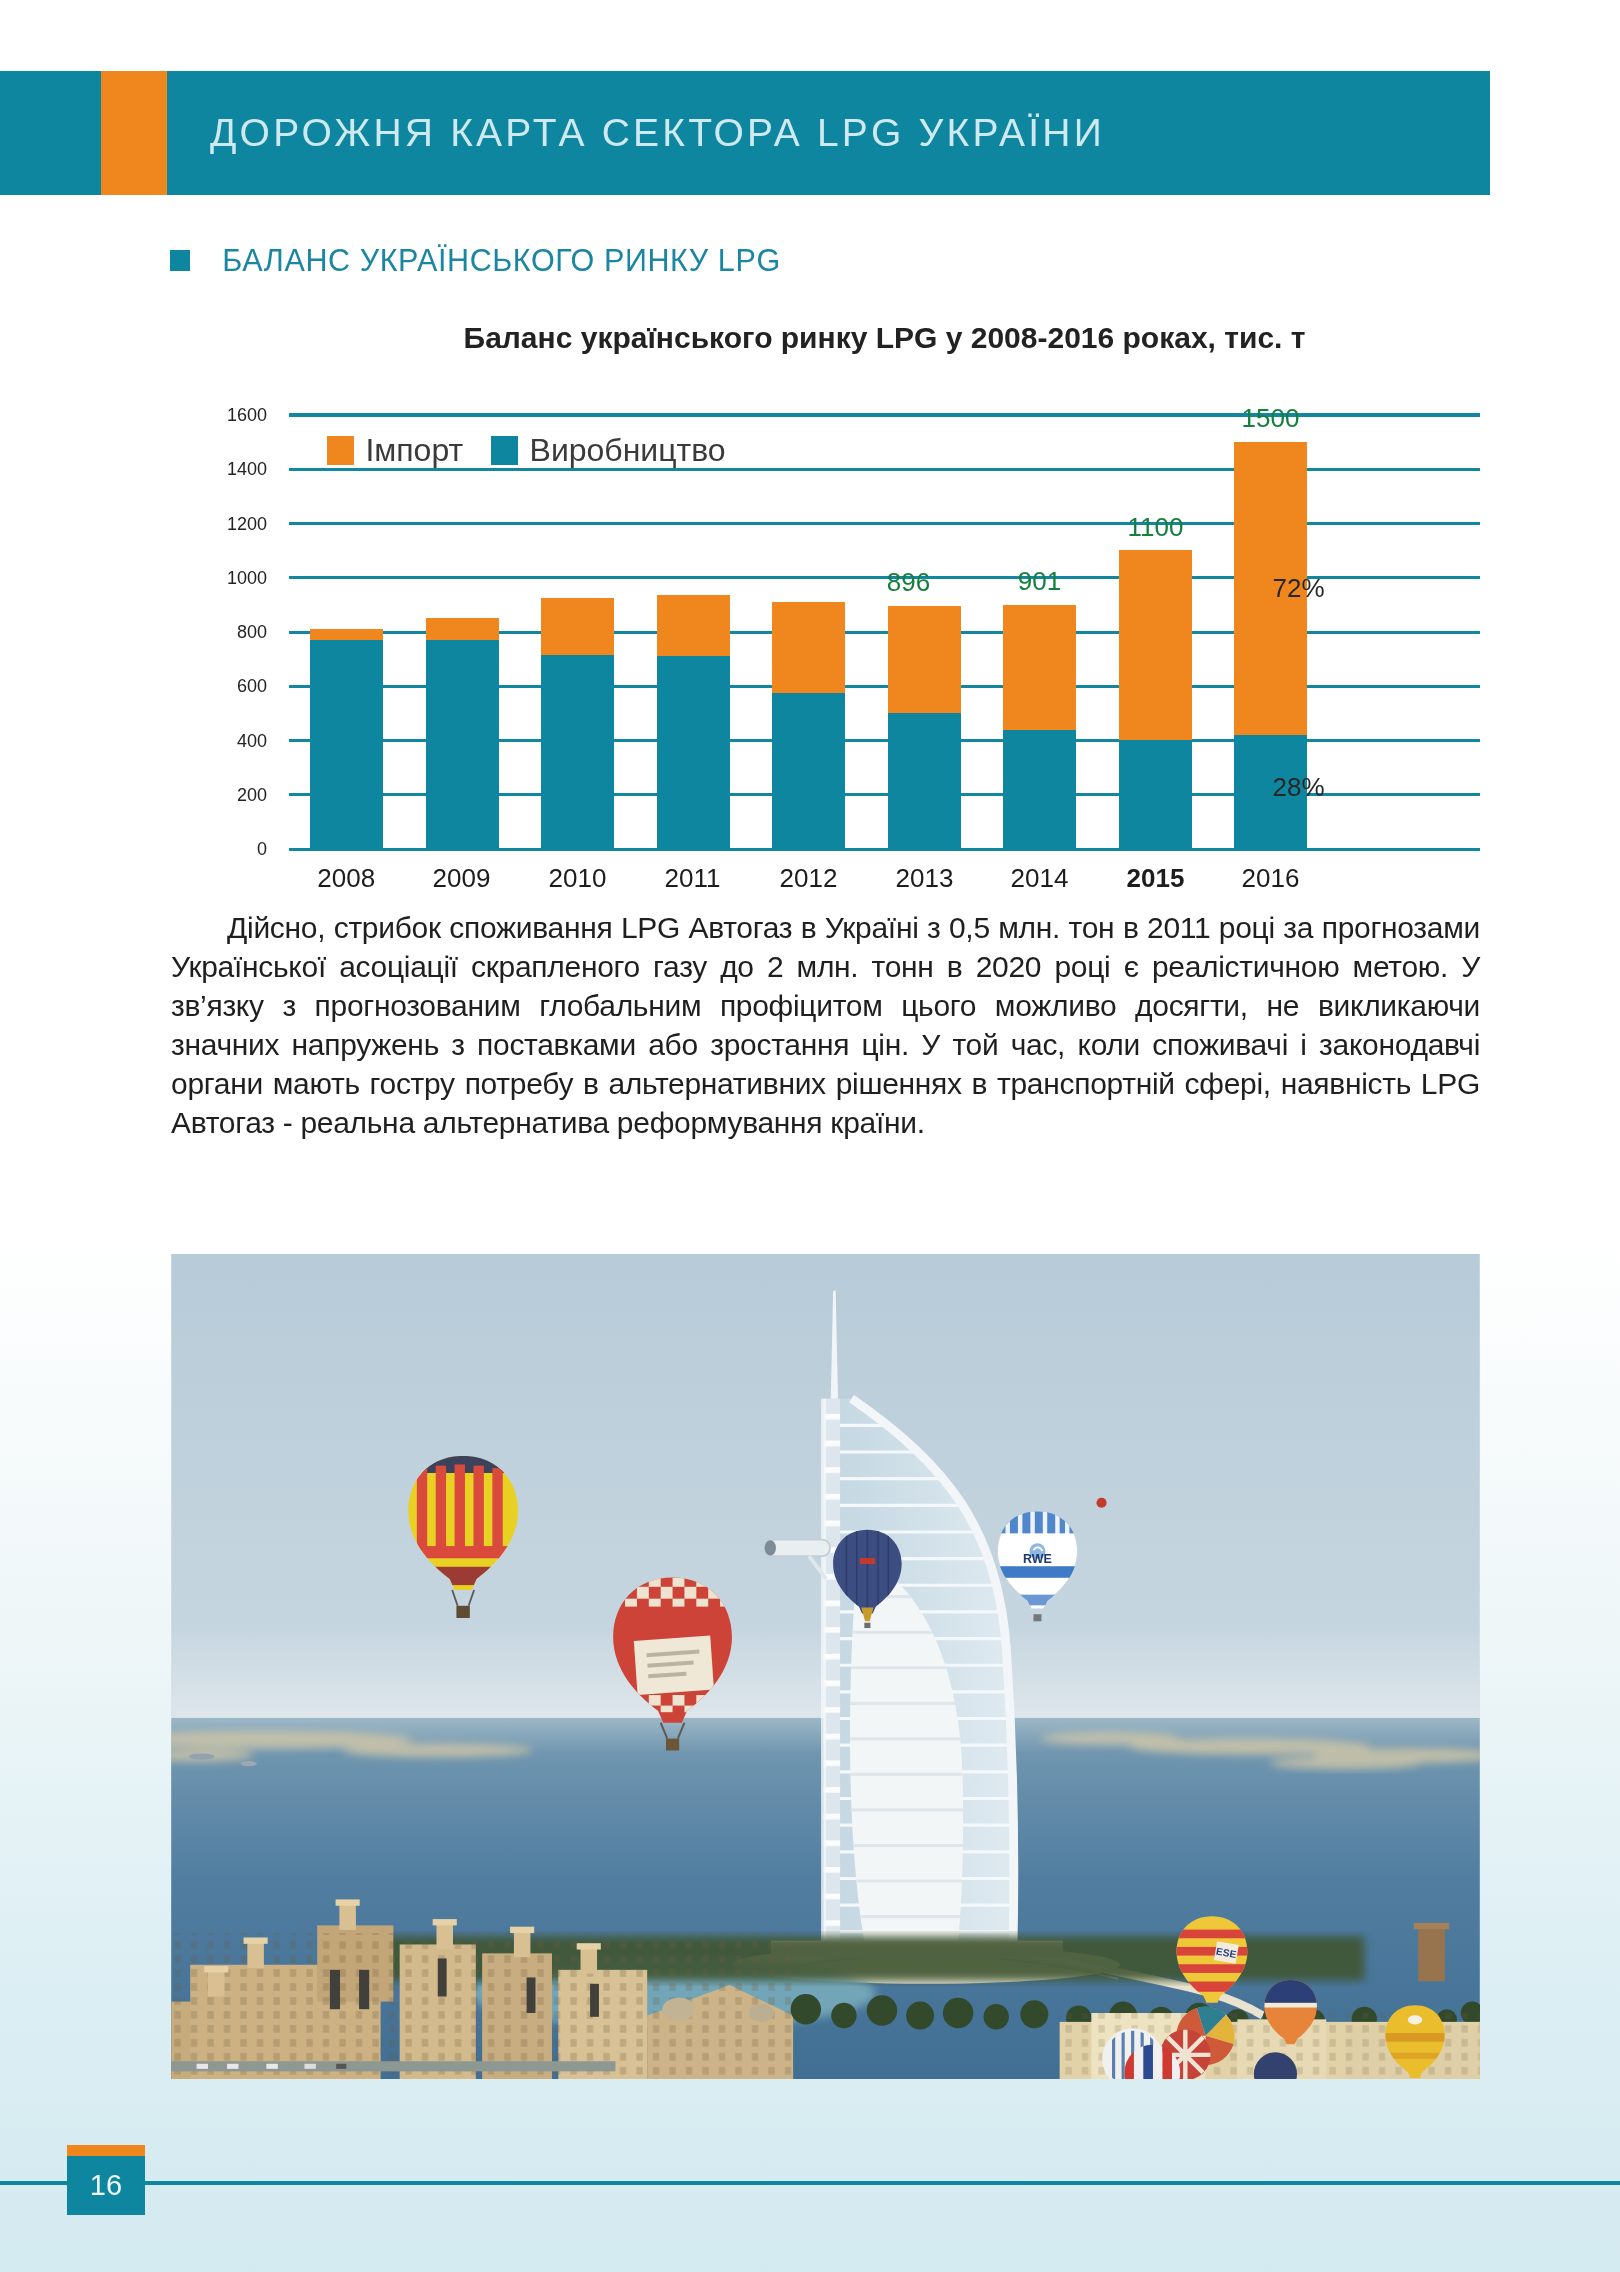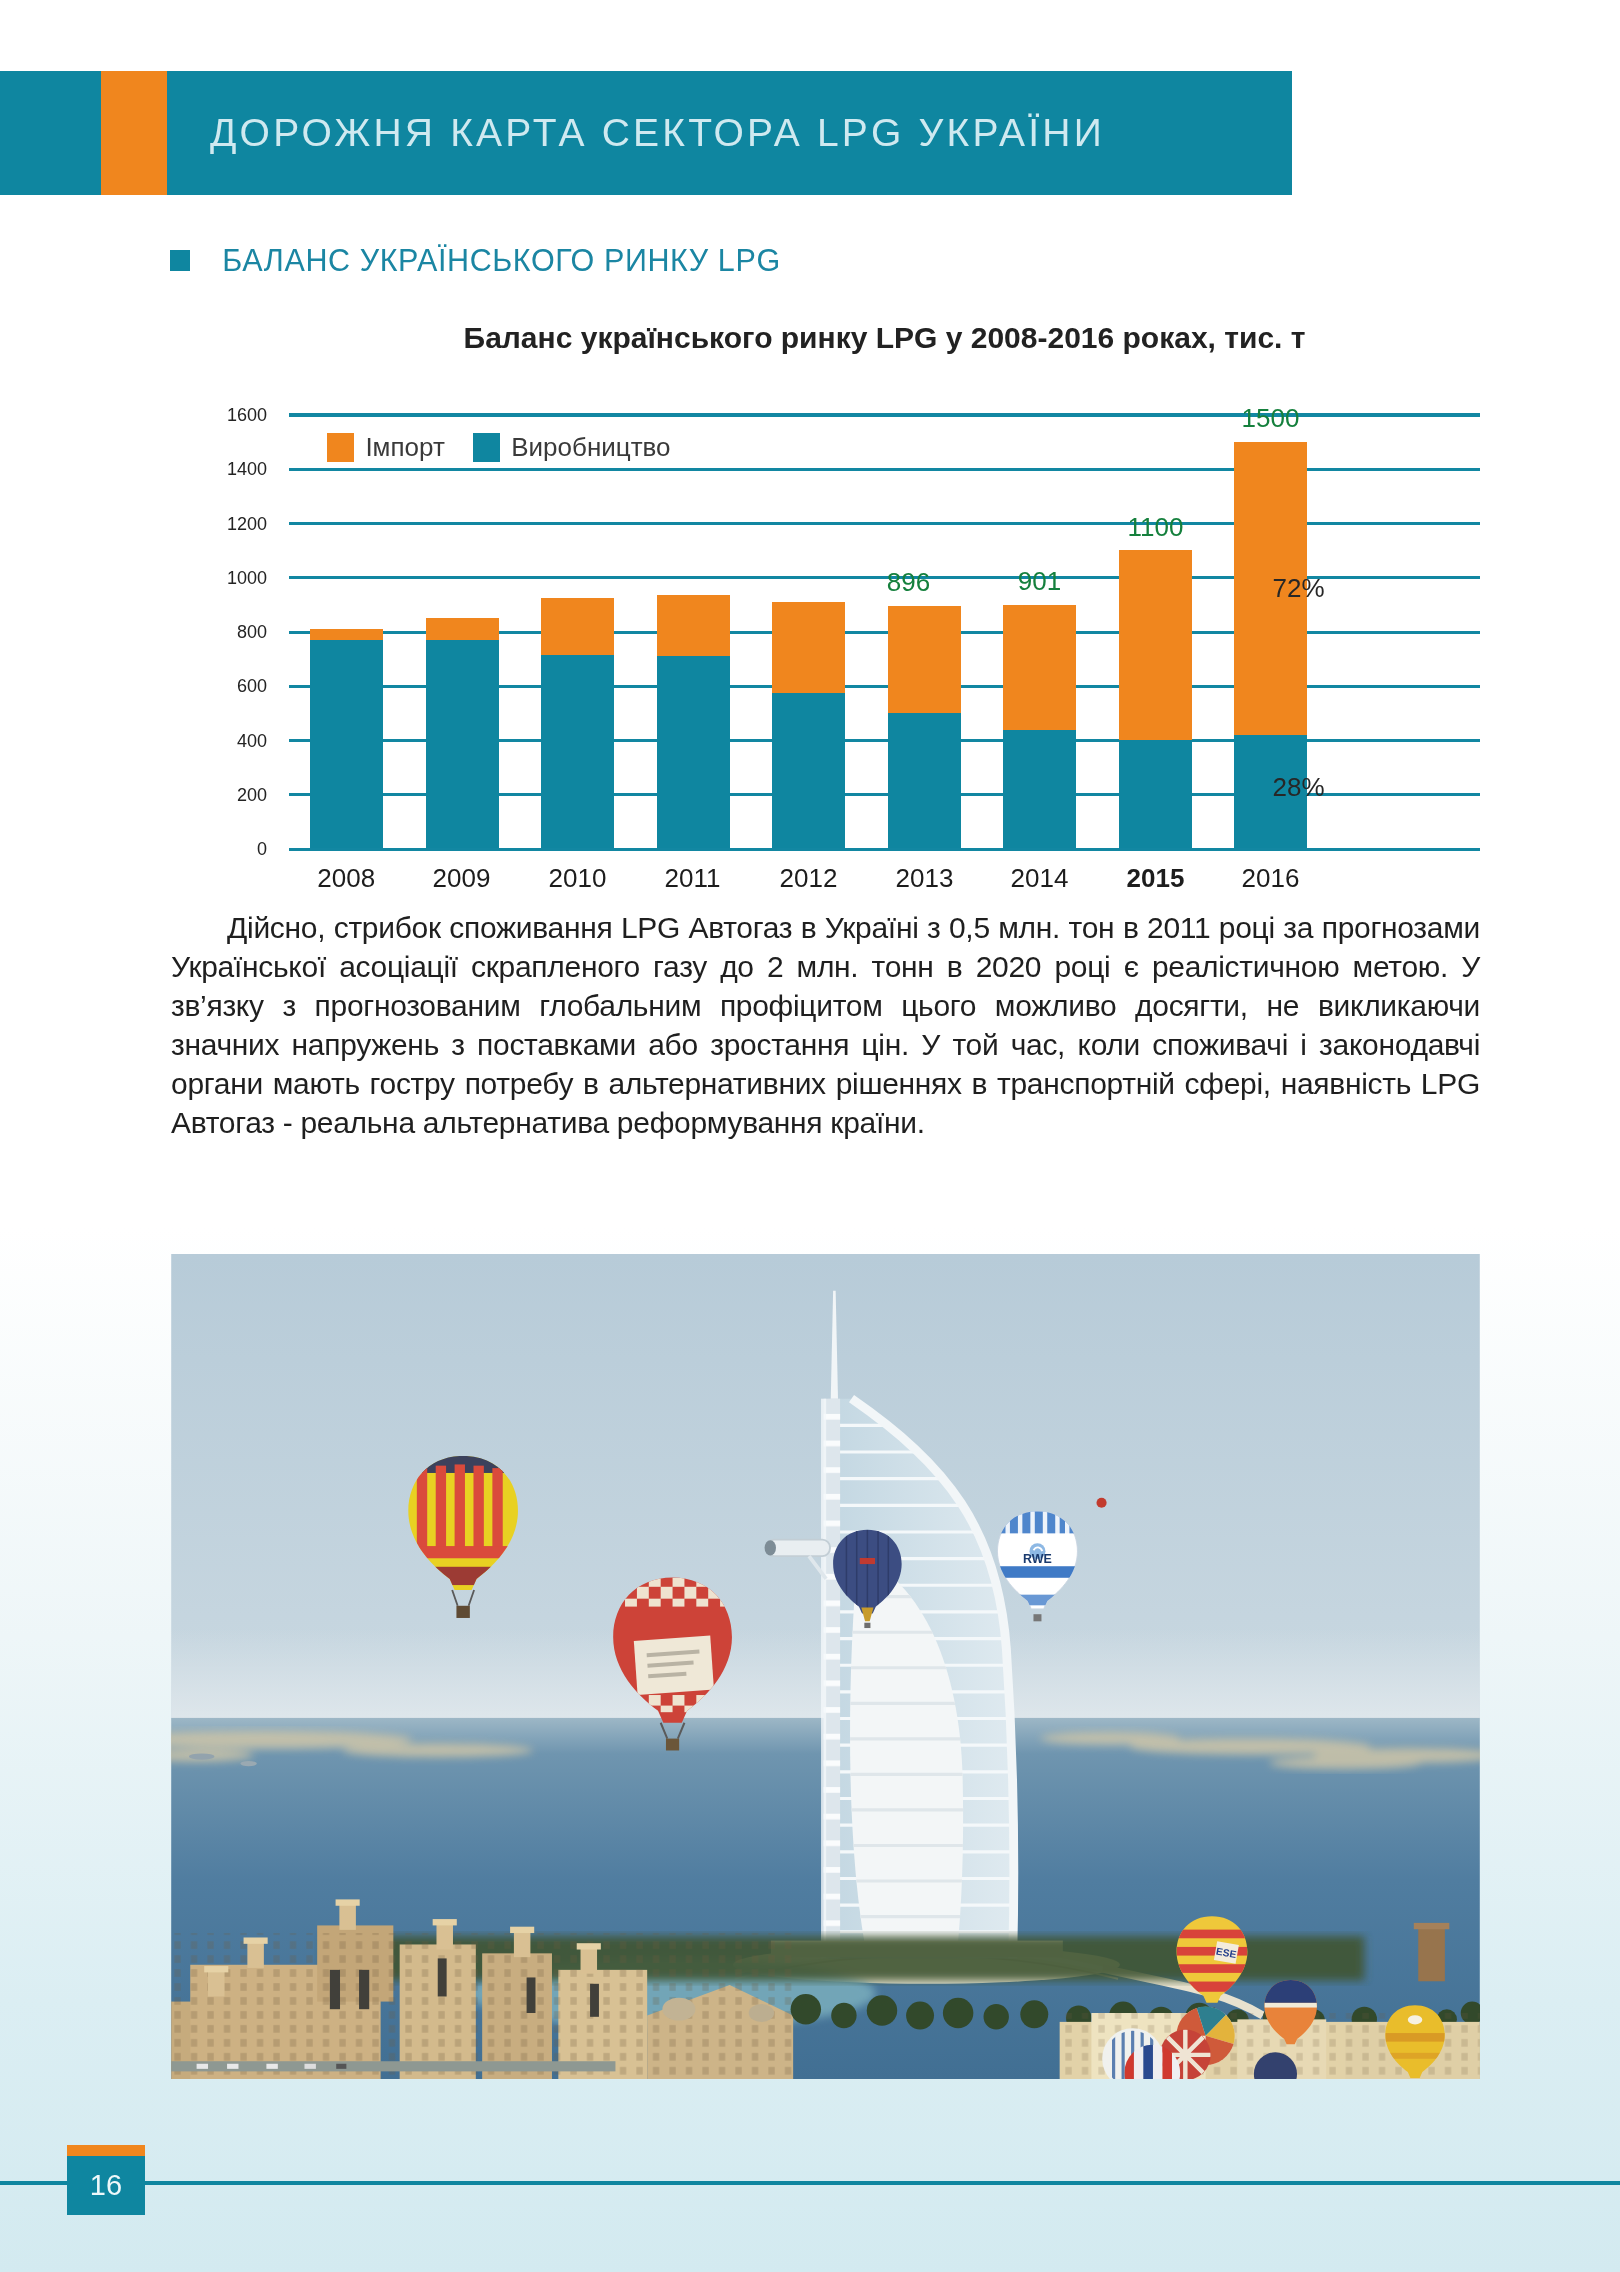--- a/index.html
+++ b/index.html
@@ -4,21 +4,21 @@
 <style>
   html,body{margin:0;padding:0;}
   body{
     width:1620px;height:2273px;position:relative;overflow:hidden;
     font-family:"Liberation Sans", sans-serif;
     background:linear-gradient(180deg,#ffffff 0%,#ffffff 54%,#eef6f8 72%,#dbeef3 88%,#d3eaf0 100%);
   }
   :root{--teal:#0f86a0;--orange:#f0861e;--grid:#1287a2;}
 
   
-  .banner{position:absolute;left:0;top:71px;width:1292px;height:124px;background:var(--teal);}
+  .banner{position:absolute;left:0;top:71px;width:1490px;height:124px;background:var(--teal);}
   .banner-stripe{position:absolute;left:101px;top:0;width:66px;height:100%;background:var(--orange);}
   .banner-title{position:absolute;left:210px;top:50%;transform:translateY(-50%);
     font-size:39px;letter-spacing:3.2px;font-weight:300;color:rgba(223,242,246,0.92);white-space:nowrap;}
 
   
   .section-heading{position:absolute;left:170px;top:243px;display:flex;align-items:center;}
   .bullet{width:20.3px;height:20.3px;background:var(--teal);display:inline-block;flex:none;}
   .section-label{margin-left:32px;font-size:30.5px;color:#1b86a3;letter-spacing:0.6px;white-space:nowrap;}
 
   
@@ -29,21 +29,21 @@
   .gridline.zero{z-index:4;}
   .ytick{position:absolute;left:-98px;width:76px;text-align:right;font-size:18px;color:#232323;
     transform:translateY(-50%);z-index:1;}
   .bar-seg{position:absolute;width:73px;z-index:2;}
   .bar-total{position:absolute;width:117px;text-align:center;font-size:26px;color:#15803d;z-index:5;}
   .bar-ann{position:absolute;width:73px;text-align:center;font-size:26px;color:#272727;z-index:5;margin-left:28px;}
   .xtick{position:absolute;top:448px;width:117px;text-align:center;font-size:26px;color:#1d1d1d;}
   .legend{position:absolute;left:38px;top:16.5px;display:flex;align-items:center;z-index:6;}
   .swatch{width:27px;height:29px;display:inline-block;flex:none;}
   .swatch2{margin-left:28px;}
-  .legend-label{font-size:26px;color:#3a3a3a;margin-left:11.4px;white-space:nowrap;}
+  .legend-label{font-size:32px;color:#3a3a3a;margin-left:11.4px;white-space:nowrap;}
 
   
   .body-text{position:absolute;left:171px;top:908px;width:1309px;margin:0;
     font-size:30px;line-height:39px;color:#1f1f1f;text-align:justify;text-indent:56px;letter-spacing:-0.3px;}
   .body-text .b{font-weight:normal;}
 
   
   .photo{position:absolute;left:171px;top:1254px;width:1309px;height:825px;overflow:hidden;}
   .photo svg{display:block;}
 

